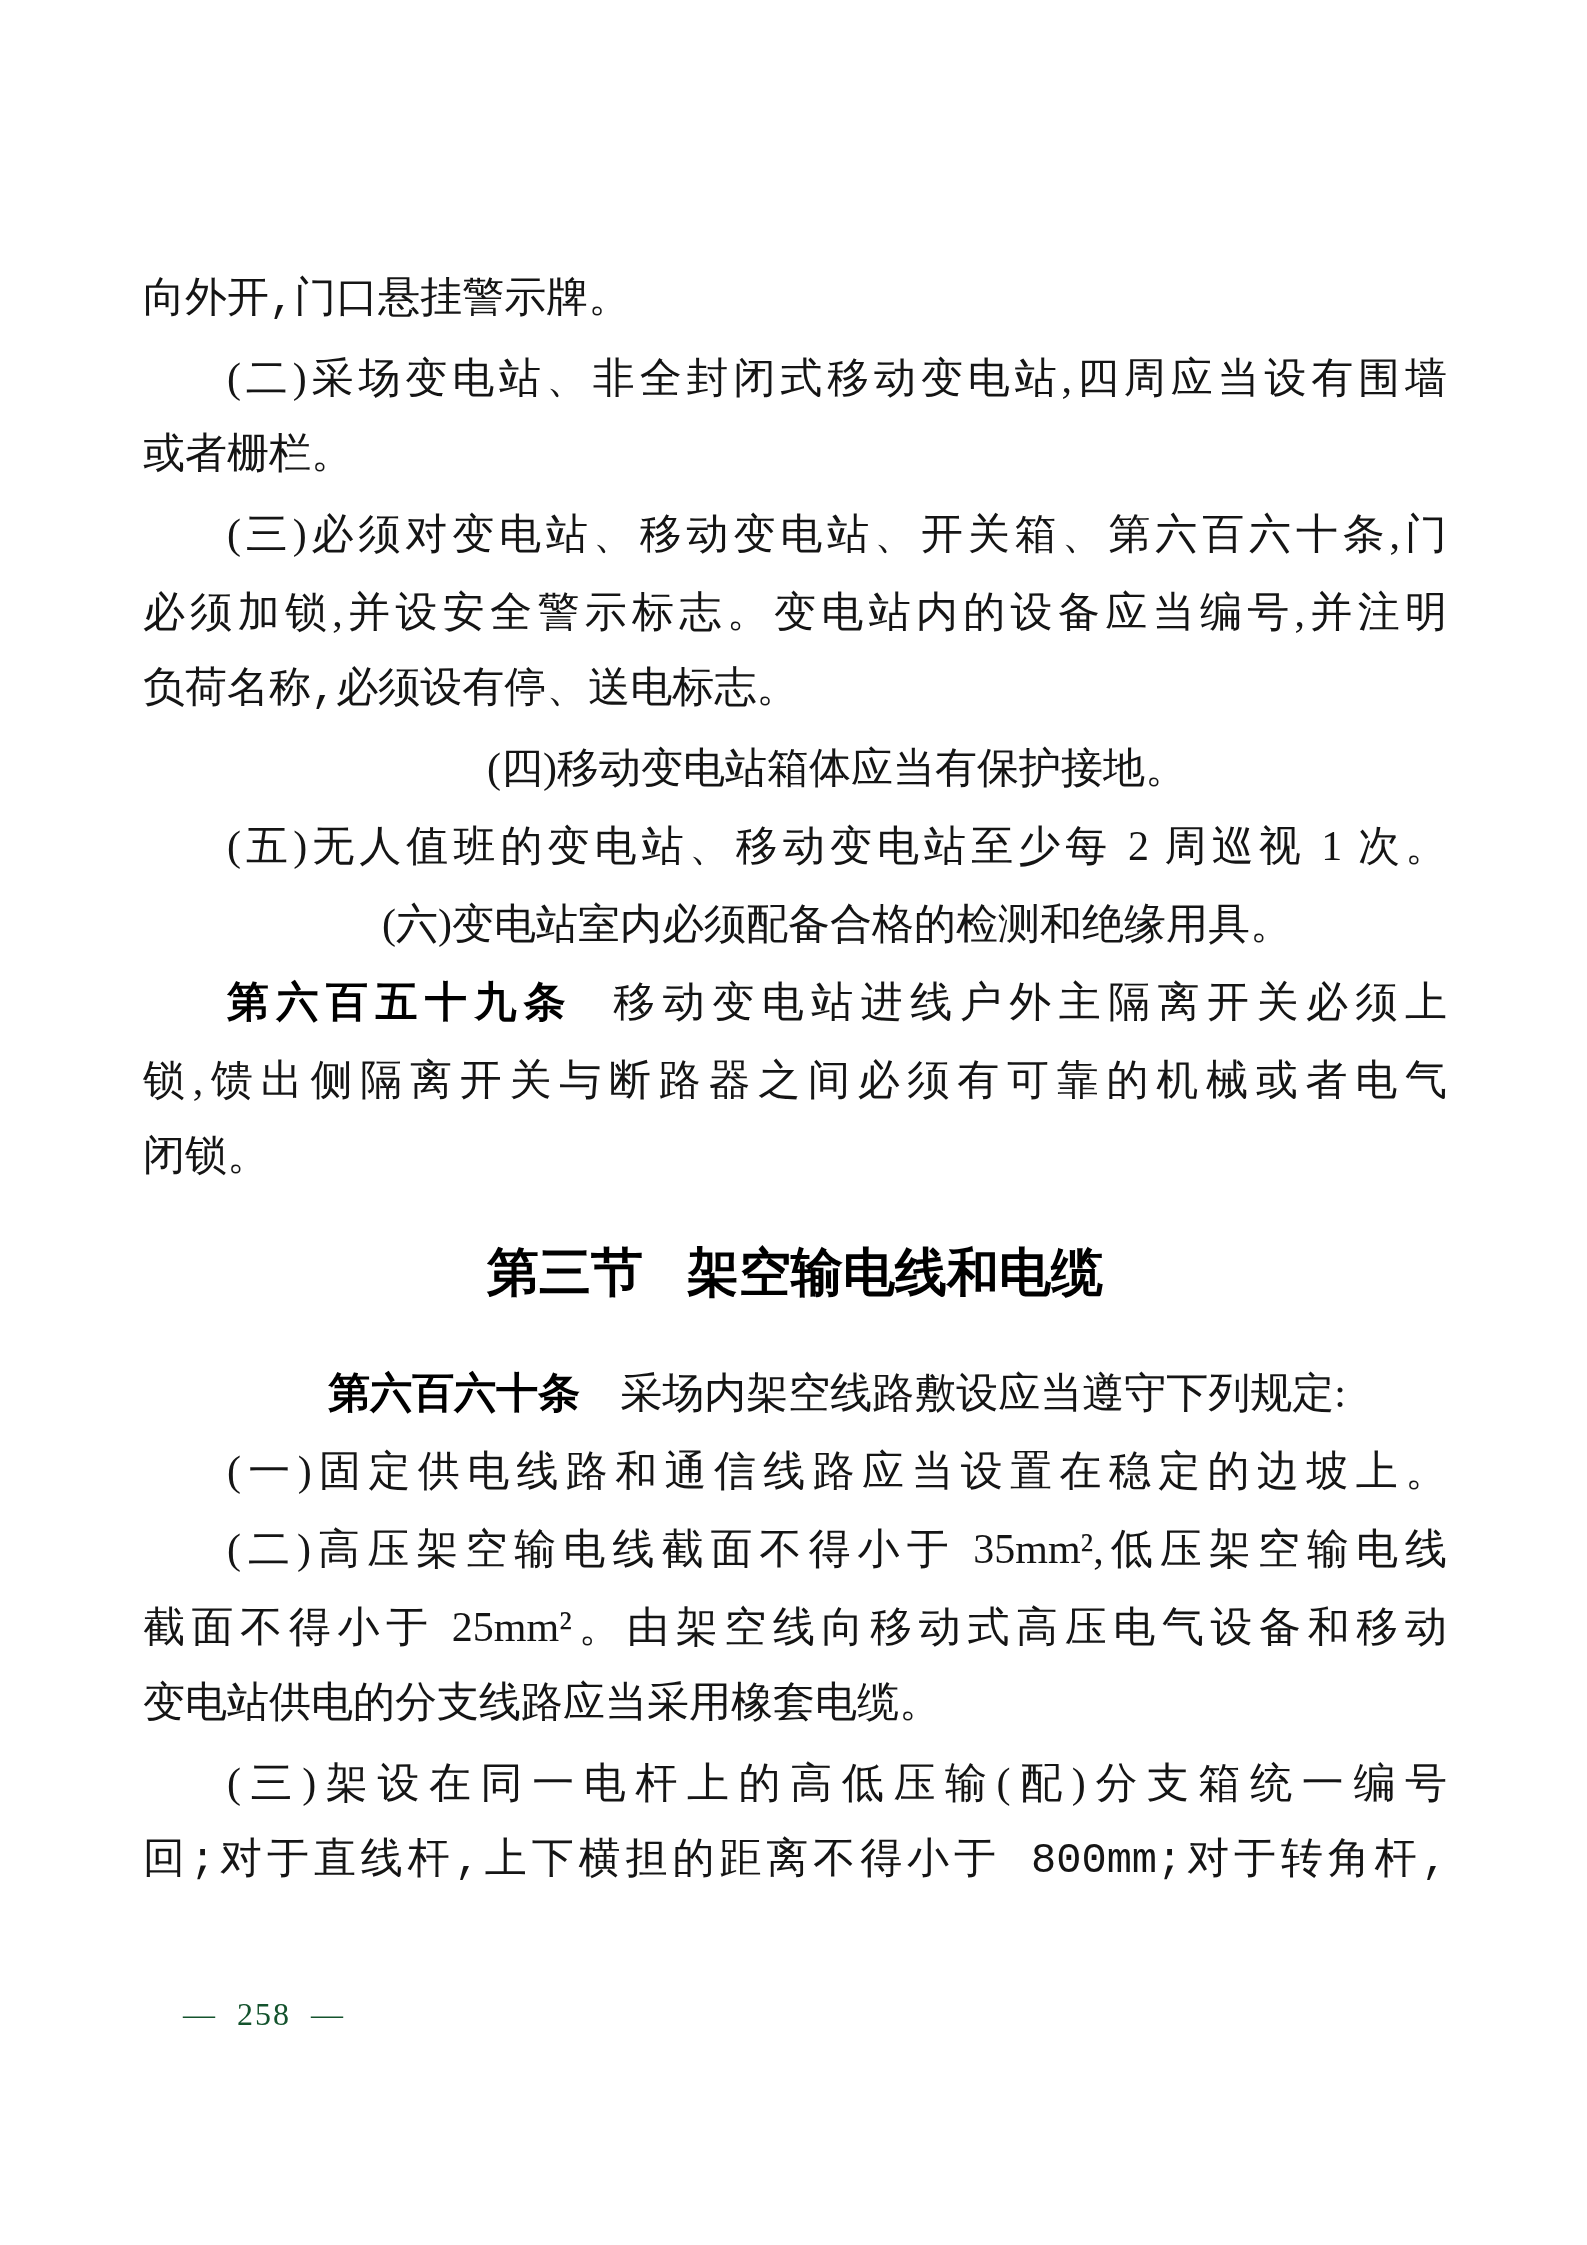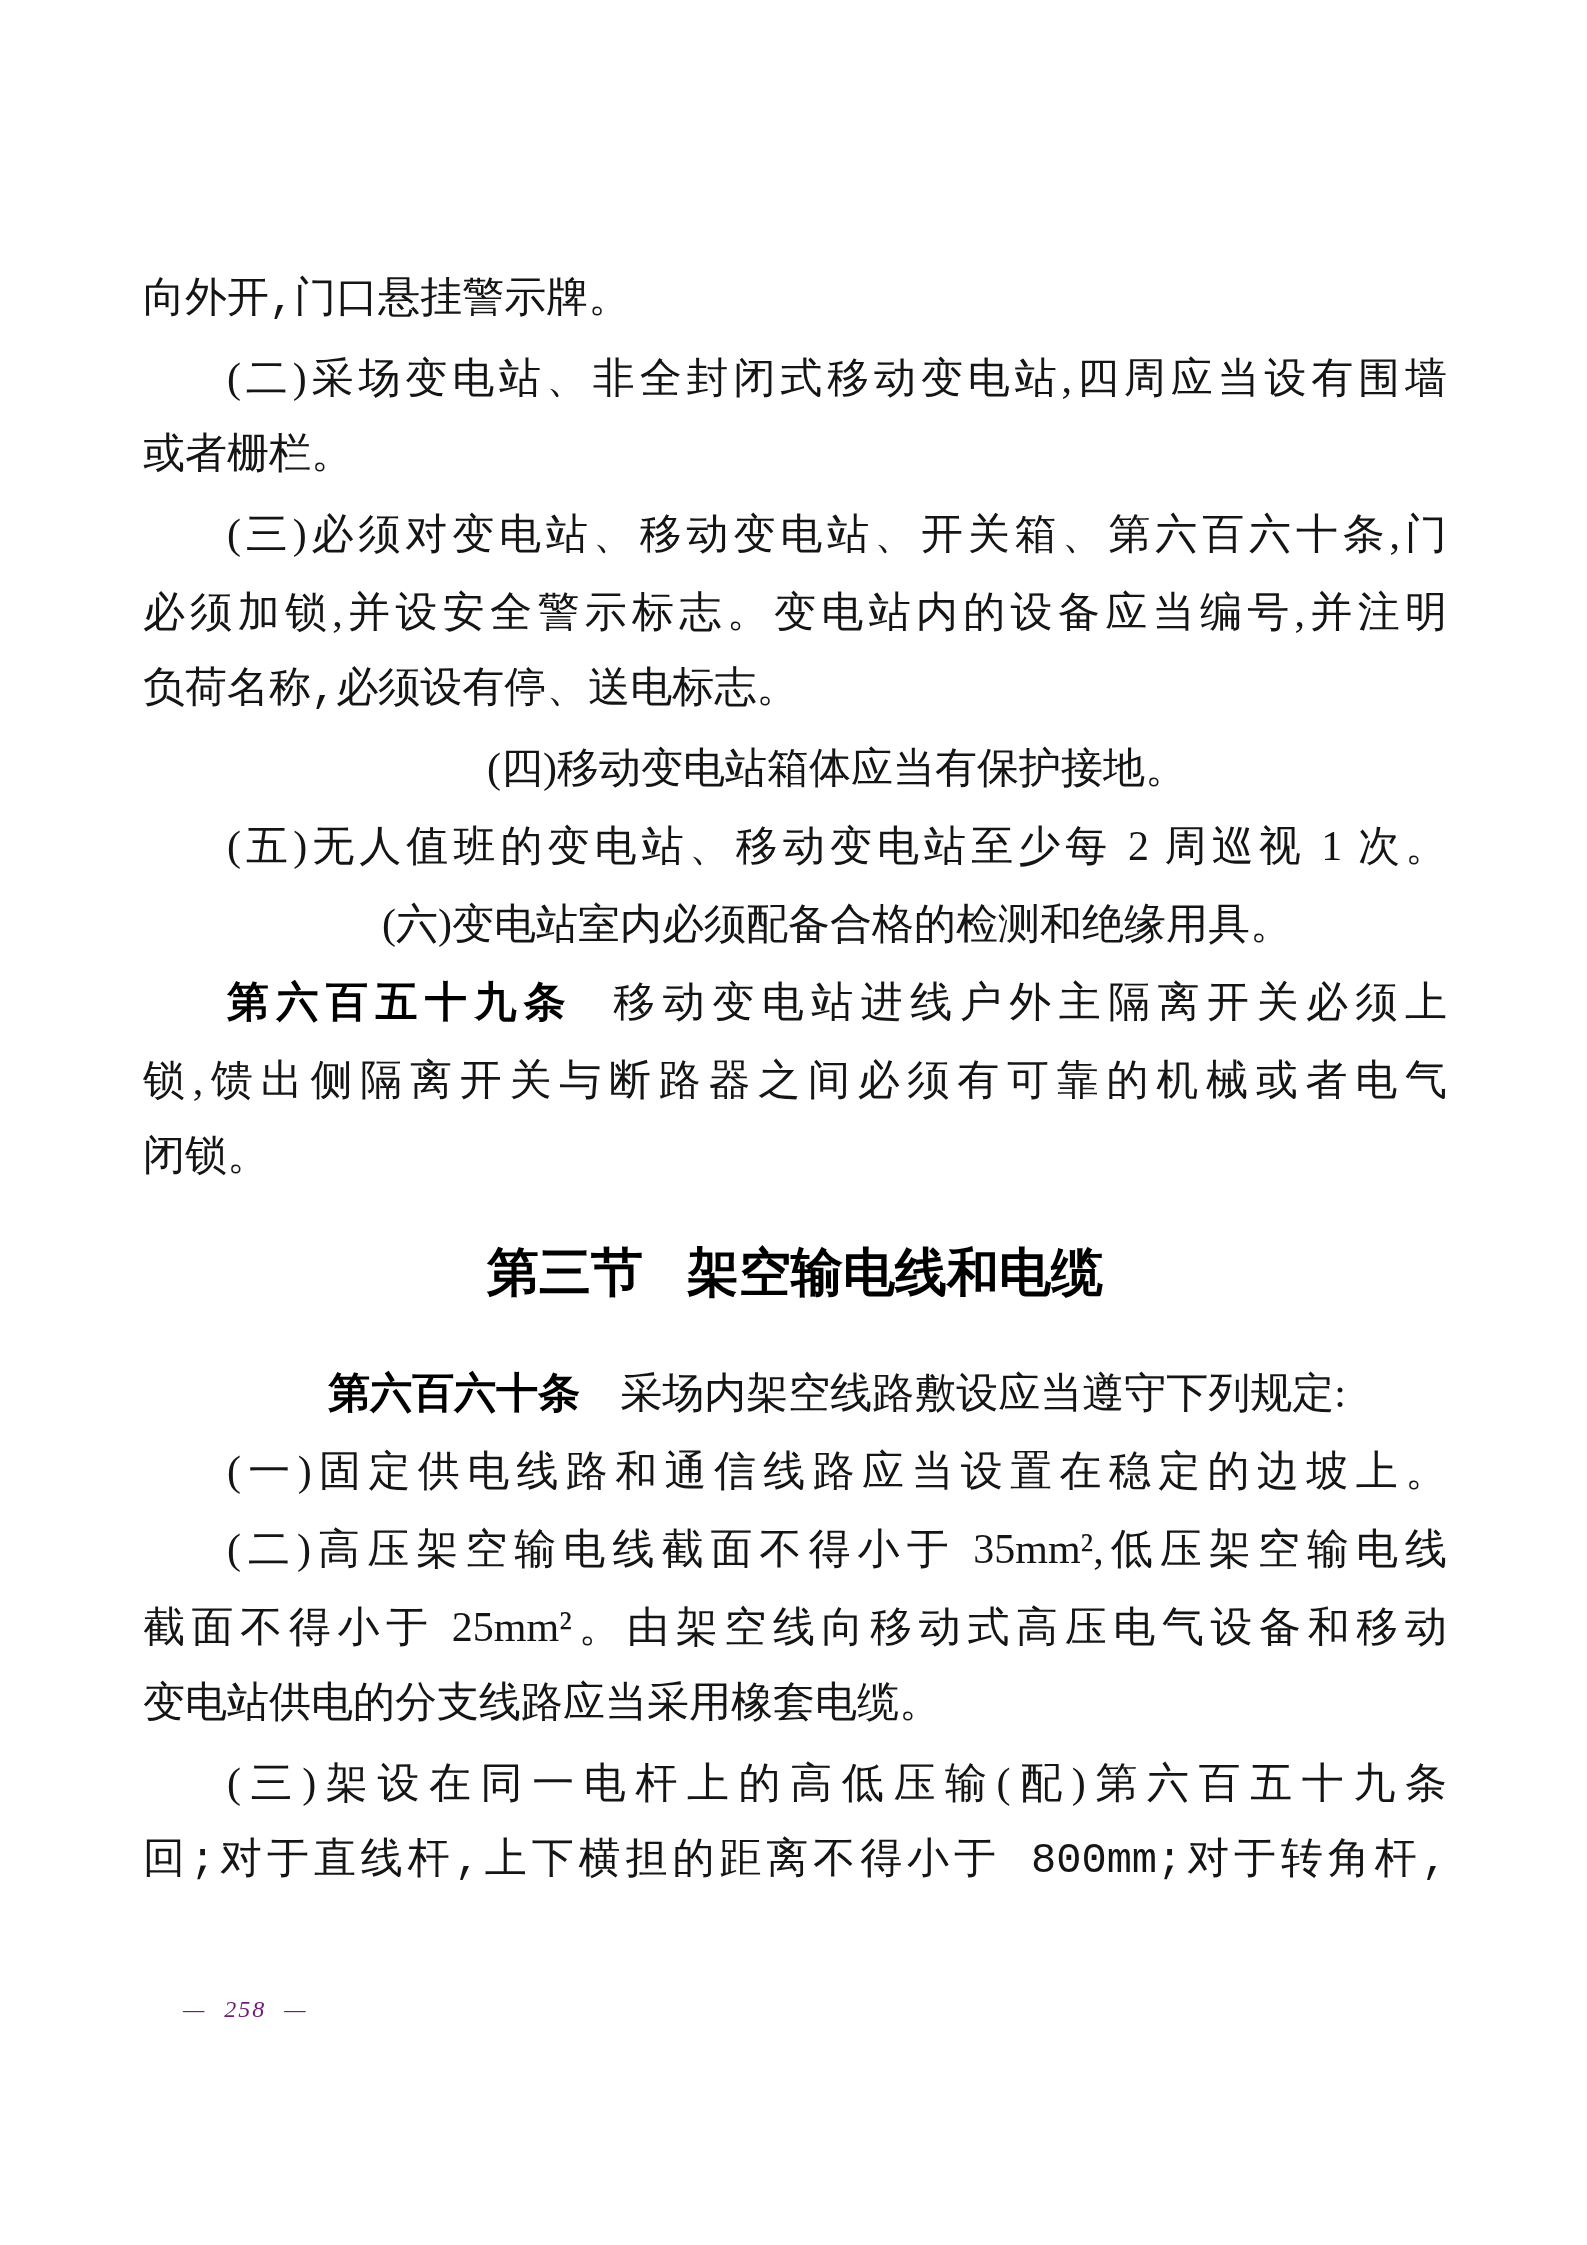--- a/index.html
+++ b/index.html
@@ -31,25 +31,24 @@
     font-weight: 700;
     color: #000;
     text-align: center;
     margin: 37px 0 42px 0;
   }
   .section-heading .title-gap { margin-left: 44px; }
   .footer {
     position: absolute;
     top: 1996px;
     left: 183px;
-    font-size: 24px;
+    font-size: 32px;
     letter-spacing: 2px;
     word-spacing: 10px;
-    color: #701a75;
-    font-style: italic;
+    color: #14532d;
   }
 </style>
 </head>
 <body>
 
 <div class="page">
 
   <div class="para">
       <div class="line last">向外开,门口悬挂警示牌。</div>
     </div>
@@ -91,19 +90,19 @@
 
   <p class="para single fill">(一)固定供电线路和通信线路应当设置在稳定的边坡上。</p>
 
   <div class="para indent">
       <div class="line first">(二)高压架空输电线截面不得小于 35mm²,低压架空输电线</div>
       <div class="line">截面不得小于 25mm²。由架空线向移动式高压电气设备和移动</div>
       <div class="line last">变电站供电的分支线路应当采用橡套电缆。</div>
     </div>
 
   <div class="para indent fill-last">
-      <div class="line first">(三)架设在同一电杆上的高低压输(配)第六百五十九条</div>
+      <div class="line first">(三)架设在同一电杆上的高低压输(配)分支箱统一编号</div>
       <div class="line last">回;对于直线杆,上下横担的距离不得小于 800mm;对于转角杆,</div>
     </div>
 
 </div>
 
 <div class="footer">— 258 —</div>
 
 </body></html>

